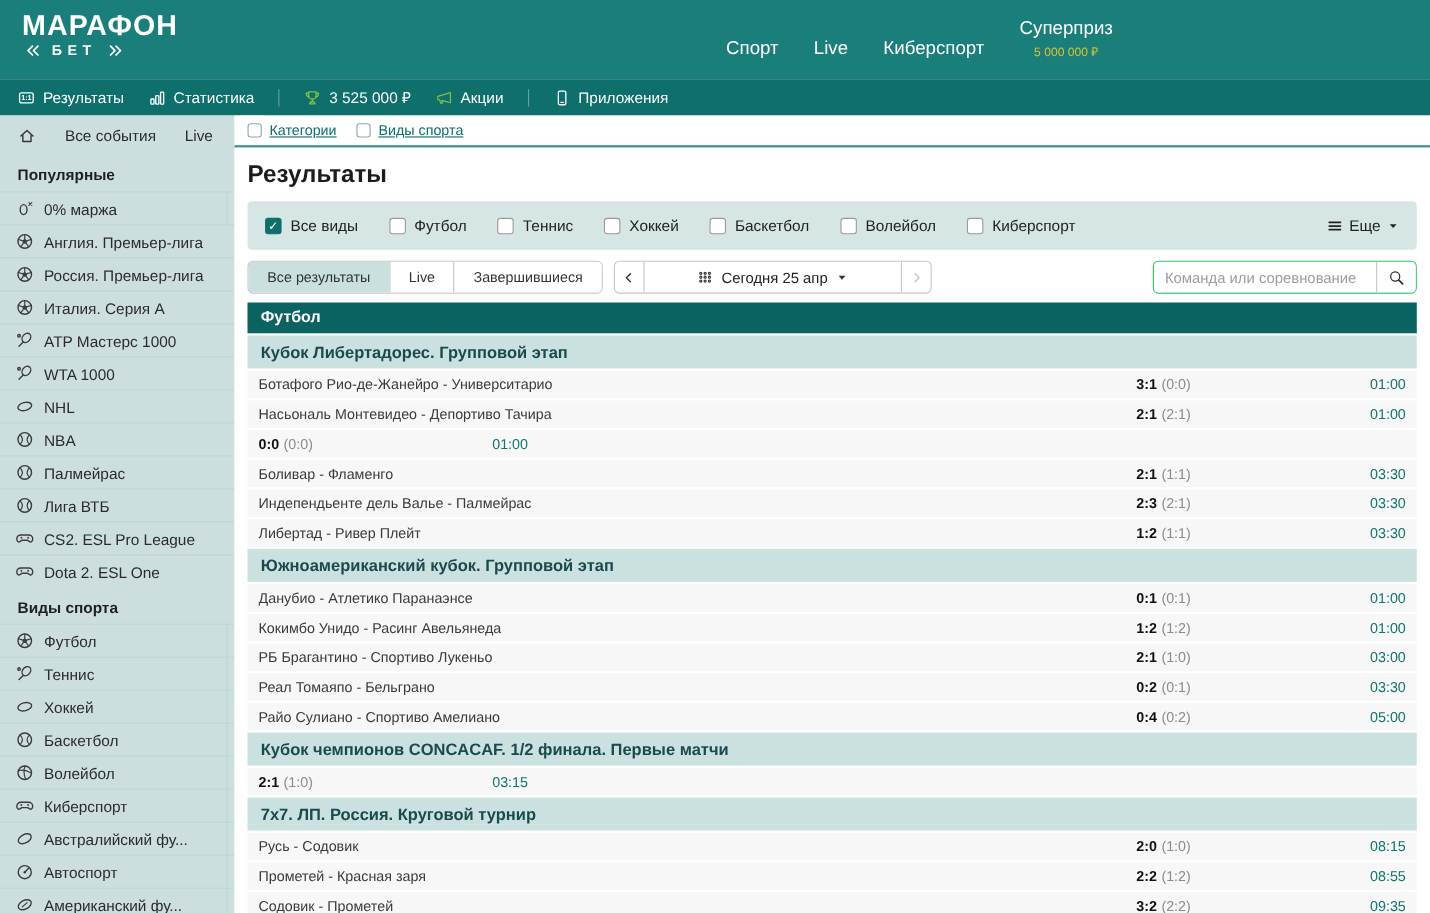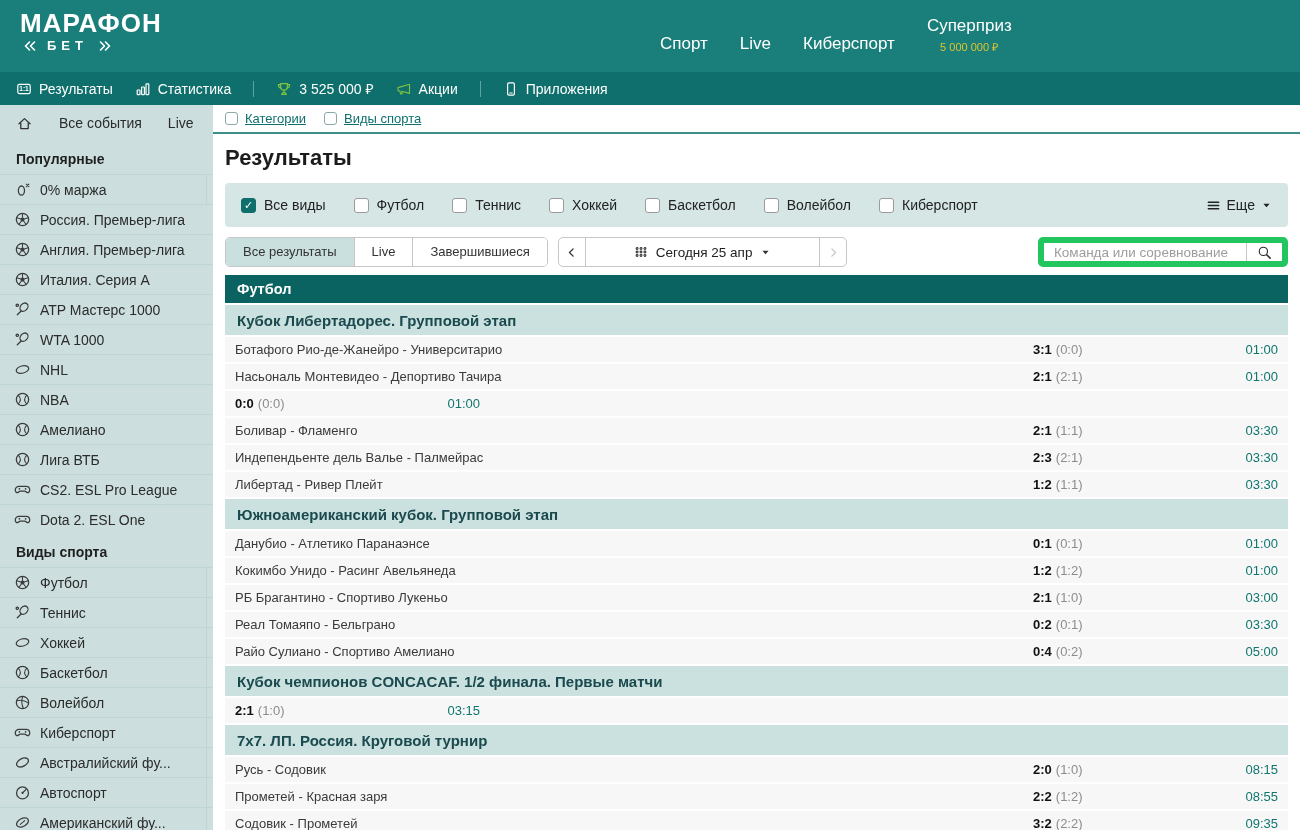--- a/index.html
+++ b/index.html
@@ -70,21 +70,21 @@
   .tab.active { background:#C9E0DF; }
   .dategroup { margin-left:10px; display:flex; align-items:stretch; border:1px solid #c6c6c6; border-radius:5px; overflow:hidden; height:30px; background:#fff; }
   .nav-btn { width:27px; display:flex; align-items:center; justify-content:center; color:#333; cursor:pointer; }
   .nav-btn .icn { width:13px; height:13px; }
   .nav-btn.prev { border-right:1px solid #c6c6c6; }
   .nav-btn.next { border-left:1px solid #c6c6c6; color:#c7c7c7; }
   .date-label { display:flex; align-items:center; gap:8px; padding:0 48px; font-size:13.5px; color:#222; cursor:pointer; white-space:nowrap; }
   .date-label .icn { width:14px; height:14px; color:#333; }
   .date-label .caret { width:11px; height:11px; }
 
-  .search { margin-left:auto; display:flex; border:6px solid #22c55e; border-radius:5px; overflow:hidden; height:30px; background:#fff; }
+  .search { margin-left:auto; display:flex; border:1px solid #22c55e; border-radius:5px; overflow:hidden; height:30px; background:#fff; }
   .search input { border:none; outline:none; padding:0 10px; font-size:13.5px; color:#333; width:202px;
                   font-family:"Liberation Sans", sans-serif; }
   .search input::placeholder { color:#9c9c9c; }
   .search-btn { width:36px; border-left:1px solid #c6c6c6; display:flex; align-items:center; justify-content:center;
                 background:#fff; color:#2b2b2b; cursor:pointer; }
   .search-btn .icn { width:15px; height:15px; }
 
   .results { margin:8px 12px 0; }
   .sport-header { background:#0B6361; color:#fff; font-weight:bold; font-size:14.5px; height:28px;
                   display:flex; align-items:center; padding:0 12px; }
@@ -223,31 +223,31 @@
           </span>
         </div>
         <div class="side-item">
           <span class="icn ">
             <svg viewBox="0 0 16 16">
               <circle cx="8" cy="8" r="5.8"></circle>
               <polygon points="8,5.7 10.2,7.3 9.4,9.9 6.6,9.9 5.8,7.3" style="fill:currentColor;stroke:none"></polygon>
               <path d="M8 5.7V2.3M10.2 7.3l3.2-1M9.4 9.9l2 2.7M6.6 9.9l-2 2.7M5.8 7.3l-3.2-1" style="stroke-width:1"></path>
             </svg>
           </span>
-          <span class="side-item-label">Россия. Премьер-лига</span>
+          <span class="side-item-label">Англия. Премьер-лига</span>
         </div>
         <div class="side-item">
           <span class="icn ">
             <svg viewBox="0 0 16 16">
               <circle cx="8" cy="8" r="5.8"></circle>
               <polygon points="8,5.7 10.2,7.3 9.4,9.9 6.6,9.9 5.8,7.3" style="fill:currentColor;stroke:none"></polygon>
               <path d="M8 5.7V2.3M10.2 7.3l3.2-1M9.4 9.9l2 2.7M6.6 9.9l-2 2.7M5.8 7.3l-3.2-1" style="stroke-width:1"></path>
             </svg>
           </span>
-          <span class="side-item-label">Англия. Премьер-лига</span>
+          <span class="side-item-label">Россия. Премьер-лига</span>
         </div>
         <div class="side-item">
           <span class="icn ">
             <svg viewBox="0 0 16 16">
               <circle cx="8" cy="8" r="5.8"></circle>
               <polygon points="8,5.7 10.2,7.3 9.4,9.9 6.6,9.9 5.8,7.3" style="fill:currentColor;stroke:none"></polygon>
               <path d="M8 5.7V2.3M10.2 7.3l3.2-1M9.4 9.9l2 2.7M6.6 9.9l-2 2.7M5.8 7.3l-3.2-1" style="stroke-width:1"></path>
             </svg>
           </span>
           <span class="side-item-label">Италия. Серия А</span>
@@ -289,21 +289,21 @@
           </span>
           <span class="side-item-label">NBA</span>
         </div>
         <div class="side-item">
           <span class="icn ">
             <svg viewBox="0 0 16 16">
               <circle cx="8" cy="8" r="5.8"></circle>
               <path d="M4 3.8c2.6 2.8 2.6 5.6 0 8.4M12 3.8c-2.6 2.8-2.6 5.6 0 8.4" style="stroke-width:1"></path>
             </svg>
           </span>
-          <span class="side-item-label">Амелиано</span>
+          <span class="side-item-label">Палмейрас</span>
         </div>
         <div class="side-item">
           <span class="icn ">
             <svg viewBox="0 0 16 16">
               <circle cx="8" cy="8" r="5.8"></circle>
               <path d="M4 3.8c2.6 2.8 2.6 5.6 0 8.4M12 3.8c-2.6 2.8-2.6 5.6 0 8.4" style="stroke-width:1"></path>
             </svg>
           </span>
           <span class="side-item-label">Лига ВТБ</span>
         </div>

